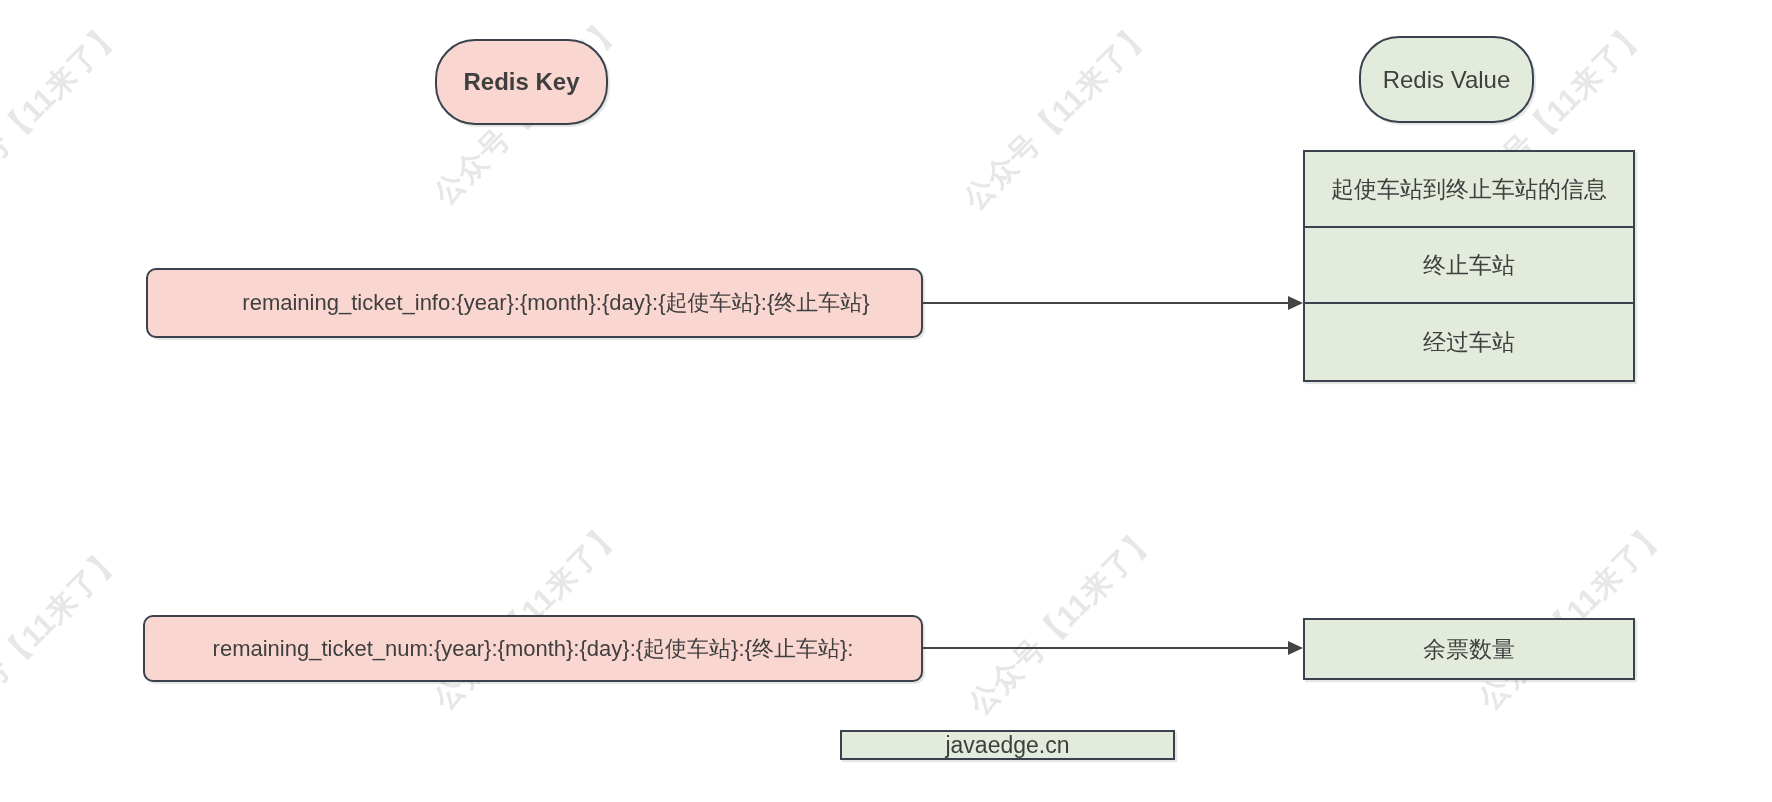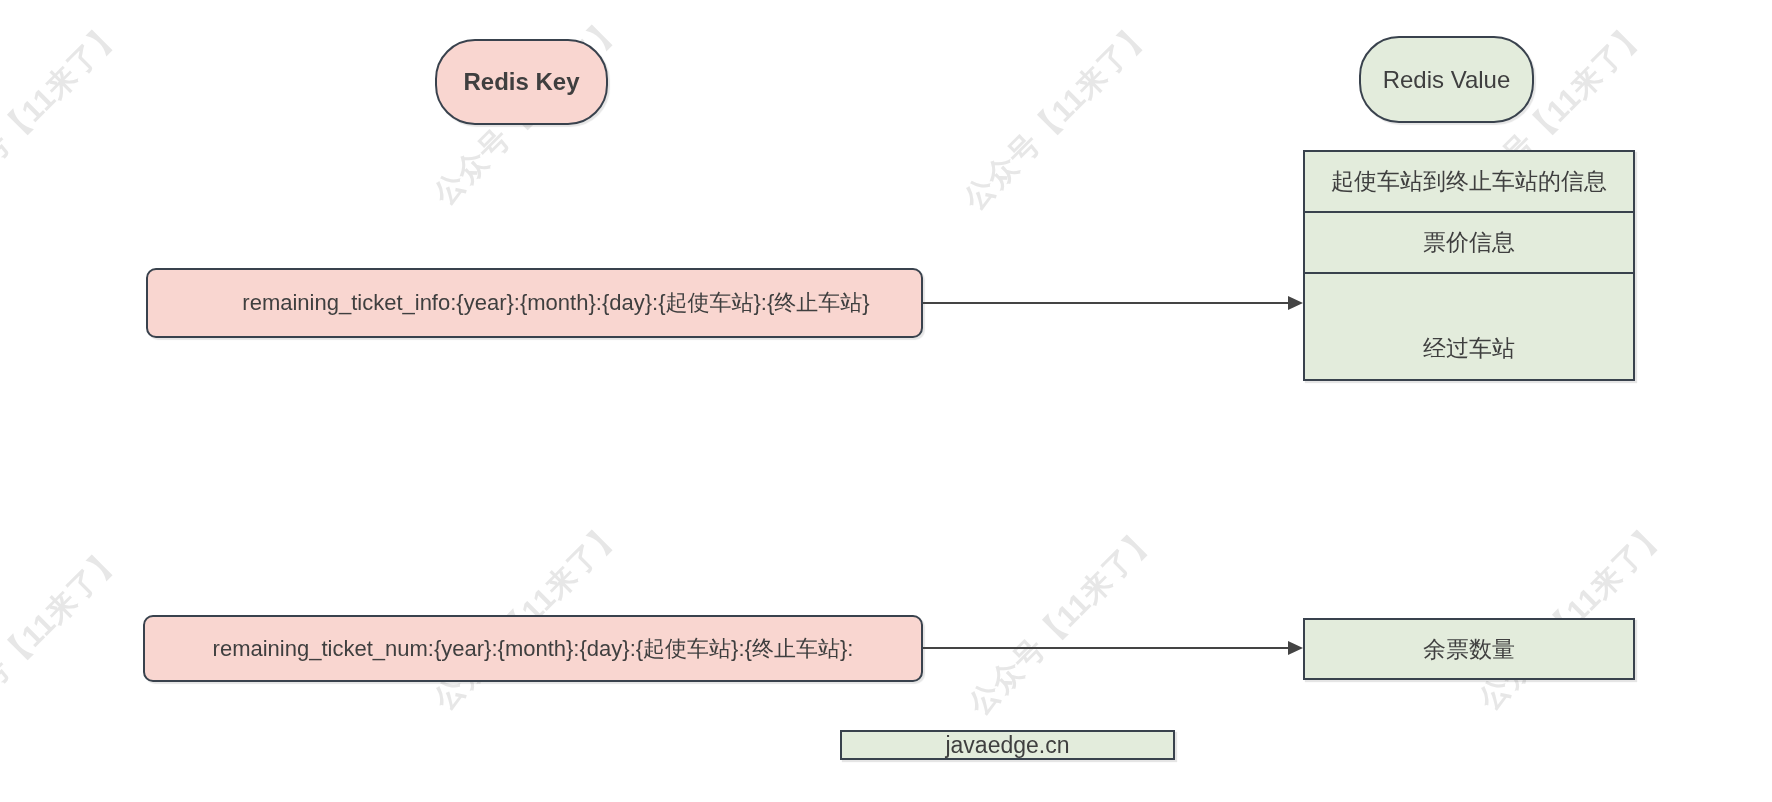--- a/index.html
+++ b/index.html
@@ -35,25 +35,25 @@
   .plain{font-size:23px;}
 
   
   .vtable{
     position:absolute;box-sizing:border-box;
     border:2px solid #39424d;
     box-shadow:2px 2px 1px rgba(0,0,0,0.10);
     background:#e3ecdc;
   }
   .vtable .row{
-    box-sizing:border-box;height:61px;
+    box-sizing:border-box;height:76px;
     display:flex;align-items:center;justify-content:center;
     font-size:23px;border-bottom:2px solid #39424d;text-align:right;
   }
-  .vtable .row:last-child{border-bottom:none;margin-top:44px;}
+  .vtable .row:last-child{border-bottom:none;}
 
   
   .aline{position:absolute;height:2px;background:#444444;}
   .ahead{
     position:absolute;width:0;height:0;
     border-top:7px solid transparent;
     border-bottom:7px solid transparent;
     border-left:15px solid #444444;
   }
 </style>
@@ -77,21 +77,21 @@
 
   <div class="shape pill green" style="left:1359px;top:36px;width:175px;height:87px;">Redis Value</div>
 
   <div class="shape keybox pink" style="left:146px;top:268px;width:777px;height:70px;padding-left:43px;">remaining_ticket_info:{year}:{month}:{day}:{起使车站}:{终止车站}</div>
 
   <div class="aline" style="left:923px;top:302px;width:366px;"></div>
   <div class="ahead" style="left:1288px;top:296px;"></div>
 
   <div class="vtable" style="left:1303px;top:150px;width:332px;">
     <div class="row">起使车站到终止车站的信息</div>
-    <div class="row">票价信息</div>
+    <div class="row">终止车站</div>
     <div class="row">经过车站</div>
   </div>
 
   <div class="shape keybox pink" style="left:143px;top:615px;width:780px;height:67px;">remaining_ticket_num:{year}:{month}:{day}:{起使车站}:{终止车站}:</div>
 
   <div class="aline" style="left:923px;top:647px;width:366px;"></div>
   <div class="ahead" style="left:1288px;top:641px;"></div>
 
   <div class="shape plain green" style="left:1303px;top:618px;width:332px;height:62px;">余票数量</div>
 

